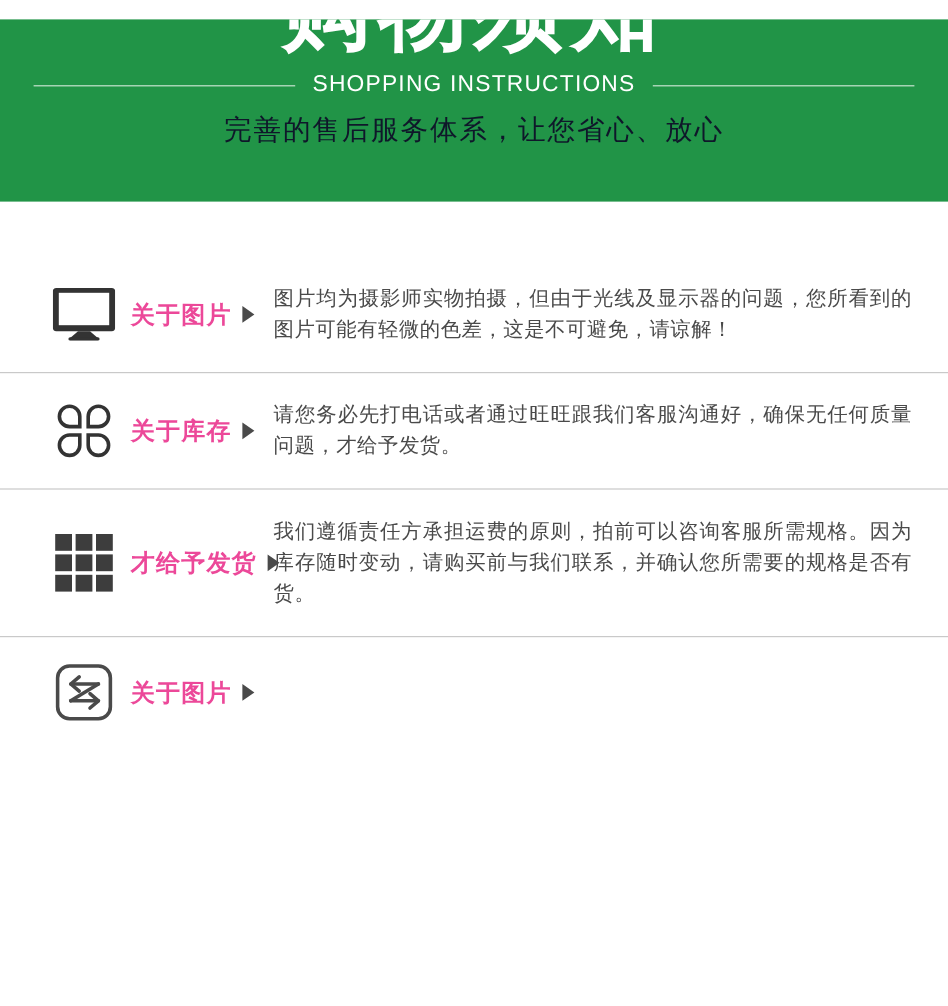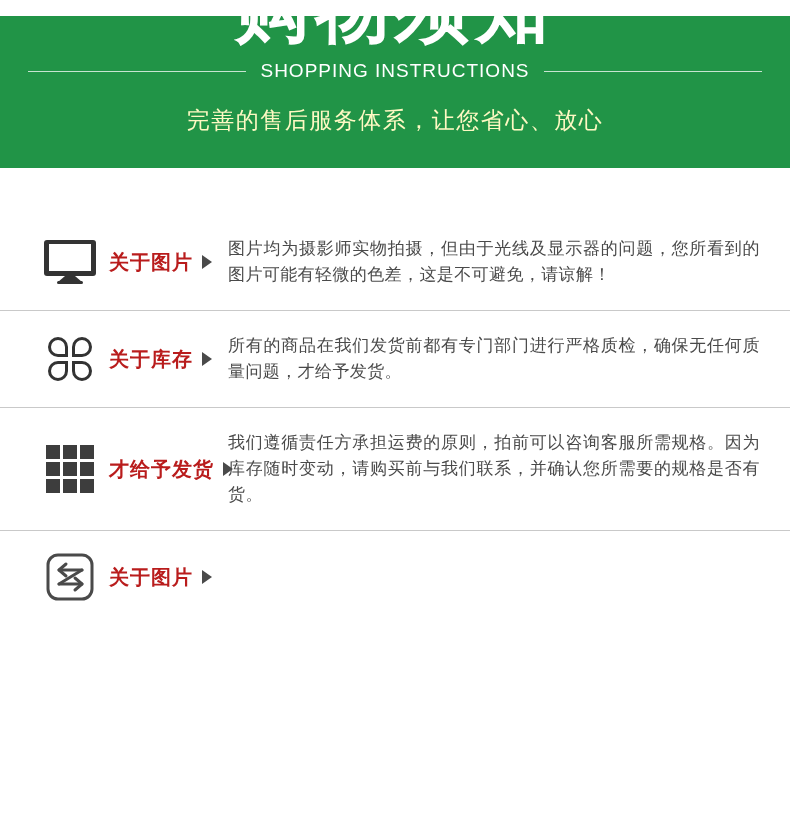--- a/index.html
+++ b/index.html
@@ -52,25 +52,25 @@
   }
   .subtitle {
     margin: 0 14px;
     color: #ffffff;
     font-size: 19px;
     letter-spacing: 1px;
     white-space: nowrap;
   }
   .tagline {
     position: absolute;
-    top: 89px;
+    top: 77px;
     left: 0;
     right: 0;
     text-align: center;
-    color: #fef9c3;
+    color: #0f172a;
     font-size: 23px;
     letter-spacing: 1.5px;
     white-space: nowrap;
   }
 
   
   .sections {
     margin-top: 46px;
   }
   .row {
@@ -90,21 +90,21 @@
     width: 52px;
     display: flex;
     align-items: center;
     justify-content: center;
     flex-shrink: 0;
   }
   .row-title {
     margin-left: 13px;
     font-size: 20px;
     font-weight: bold;
-    color: #b91c1c;
+    color: #ec4899;
     letter-spacing: 1px;
     white-space: nowrap;
   }
   .chevron {
     margin-left: 9px;
     width: 0;
     height: 0;
     border-left: 10px solid #4a4a4a;
     border-top: 7px solid transparent;
     border-bottom: 7px solid transparent;
@@ -179,21 +179,21 @@
           <div class="clover">
             <div class="petal tl"></div>
             <div class="petal tr"></div>
             <div class="petal bl"></div>
             <div class="petal br"></div>
           </div>
         </div>
         <div class="row-title">关于库存</div>
         <div class="chevron"></div>
       </div>
-      <div class="row-text">所有的商品在我们发货前都有专门部门进行严格质检，确保无任何质量问题，才给予发货。</div>
+      <div class="row-text">请您务必先打电话或者通过旺旺跟我们客服沟通好，确保无任何质量问题，才给予发货。</div>
     </div>
 
     <div class="row">
       <div class="left-col">
         <div class="icon-box">
           <div class="grid9">
             <div></div>
               <div></div>
               <div></div>
             <div></div>

